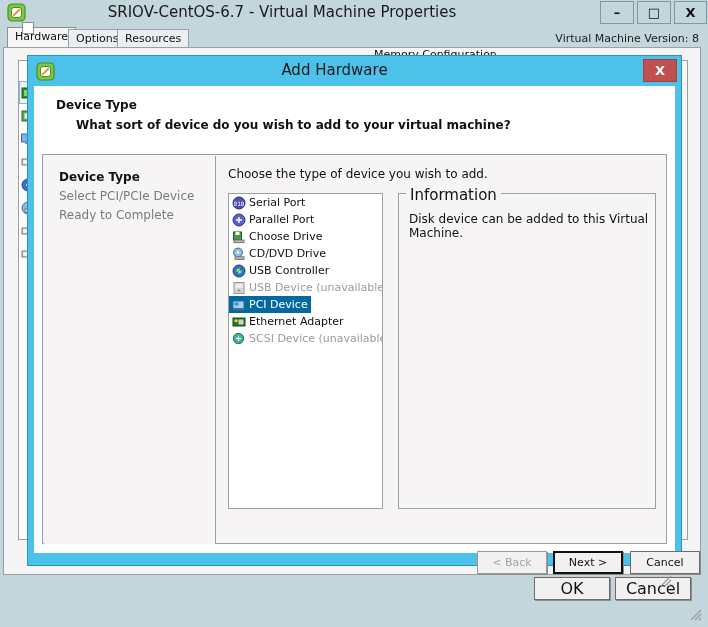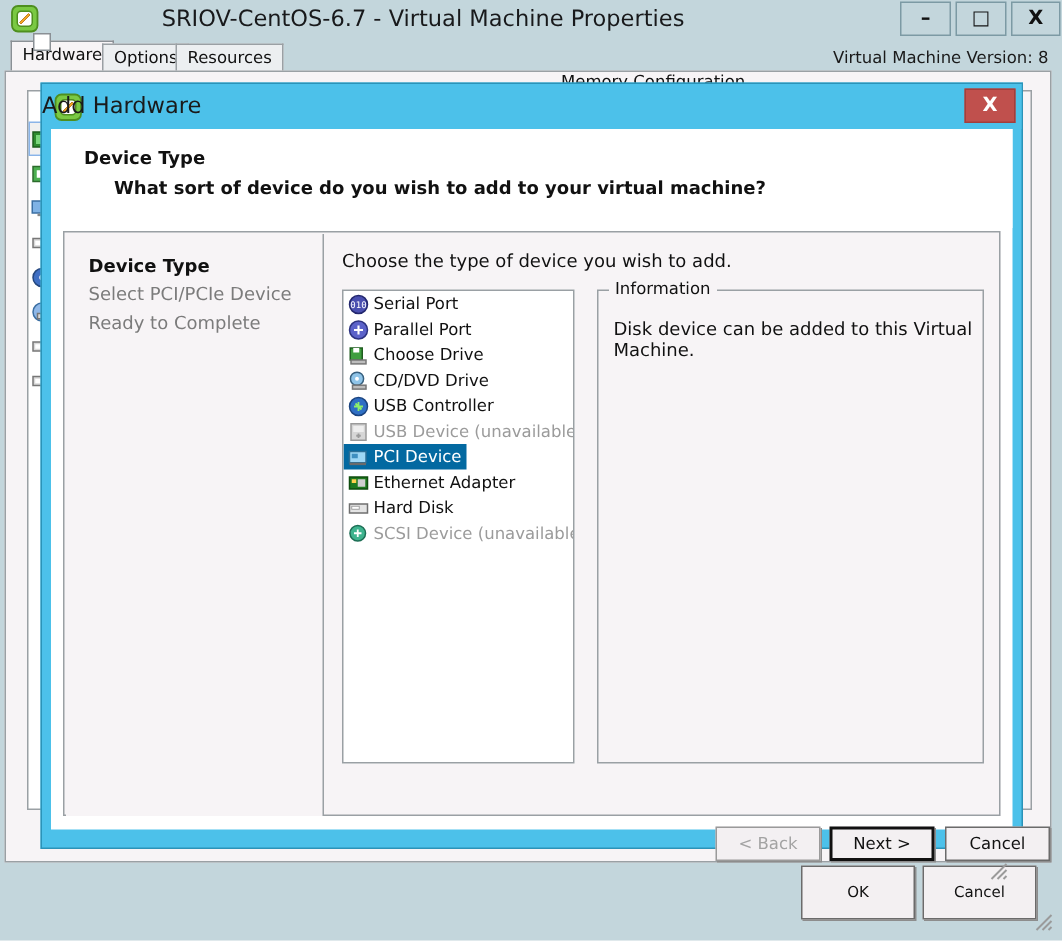--- a/index.html
+++ b/index.html
@@ -151,26 +151,26 @@
     left: 244px; top: 12px;
     width: 440px; height: 480px;
     background: #f7f4f6;
     border: 1px solid #9aa0a4;
     box-sizing: border-box;
   }
 
   
   .gray-btn {
     position: absolute;
-    height: 36px;
+    height: 23px;
     box-sizing: border-box;
     background: #f3f0f2;
     border: 1px solid #6b6b6b;
     box-shadow: 1px 1px 0 #8d8d8d;
-    font-size: 10px;
+    font-size: 16px;
     color: #111;
     display: flex; align-items: center; justify-content: center;
     cursor: default;
     font-family: "DejaVu Sans", "Liberation Sans", sans-serif;
   }
   #btn-ok { left: 534px; top: 577px; width: 76px; }
   #btn-cancel-main { left: 615px; top: 577px; width: 76px; }
 
   #grip-main {
     position: absolute;
@@ -193,23 +193,24 @@
     width: 653px; height: 30px;
     background: #4cc1ea;
   }
   #modal-icon {
     position: absolute; left: 8px; top: 6px;
     width: 19px; height: 19px;
   }
   #modal-title {
     position: absolute;
     left: 0; top: 5px; width: 553px;
-    text-align: left;
+    text-align: center;
     font-size: 15px;
     color: #1a1a1a;
+    padding-left: 30px;
   }
   #modal-close {
     position: absolute;
     right: 4px; top: 3px;
     width: 34px; height: 23px;
     background: #c0504d;
     border: 1px solid #a33e3c;
     box-sizing: border-box;
     display: flex; align-items: center; justify-content: center;
     font-size: 13px; font-weight: bold; color: #ffffff;
@@ -318,21 +319,21 @@
     width: 258px; height: 316px;
     border: 1px solid #9aa0a4;
     box-sizing: border-box;
     background: #f7f4f6;
   }
   #info-legend {
     position: absolute;
     left: 363px; top: 31px;
     background: #f7f4f6;
     padding: 0 4px;
-    font-size: 11px;
+    font-size: 15px;
     color: #111;
   }
   #info-text {
     position: absolute;
     left: 366px; top: 57px;
     font-size: 12px;
     color: #111;
   }
 
   
@@ -590,29 +591,20 @@
           <span class="dev-ico">
             <svg width="14" height="14" viewBox="0 0 14 14">
                 <rect x="1" y="3" width="12" height="8" fill="#1f7a1f" stroke="#0f4d0f"></rect>
                 <rect x="2.5" y="4.5" width="3" height="2.5" fill="#ffd24d"></rect>
                 <rect x="6.5" y="4.5" width="5" height="5" fill="#cfcfcf"></rect>
               </svg>
           </span>
           <span>Ethernet Adapter</span>
         </div>
 
-        <div class="dev-row">
-          <span class="dev-ico">
-            <svg width="14" height="14" viewBox="0 0 14 14">
-                <rect x="1" y="4" width="12" height="6" fill="#e4e4e4" stroke="#6f6f6f"></rect>
-                <rect x="2.5" y="5.5" width="5" height="2" fill="#ffffff" stroke="#9a9a9a" stroke-width="0.6"></rect>
-              </svg>
-          </span>
-          <span>Hard Disk</span>
-        </div>
 
         <div class="dev-row disabled">
           <span class="dev-ico">
             <svg width="14" height="14" viewBox="0 0 14 14">
                 <circle cx="6.5" cy="6.5" r="5.2" fill="#3fb48f" stroke="#1d6e55"></circle>
                 <path d="M4 6.5 h5 M6.5 4 v5" stroke="#ffffff" stroke-width="1.2"></path>
               </svg>
           </span>
           <span>SCSI Device (unavailable)</span>
         </div>

